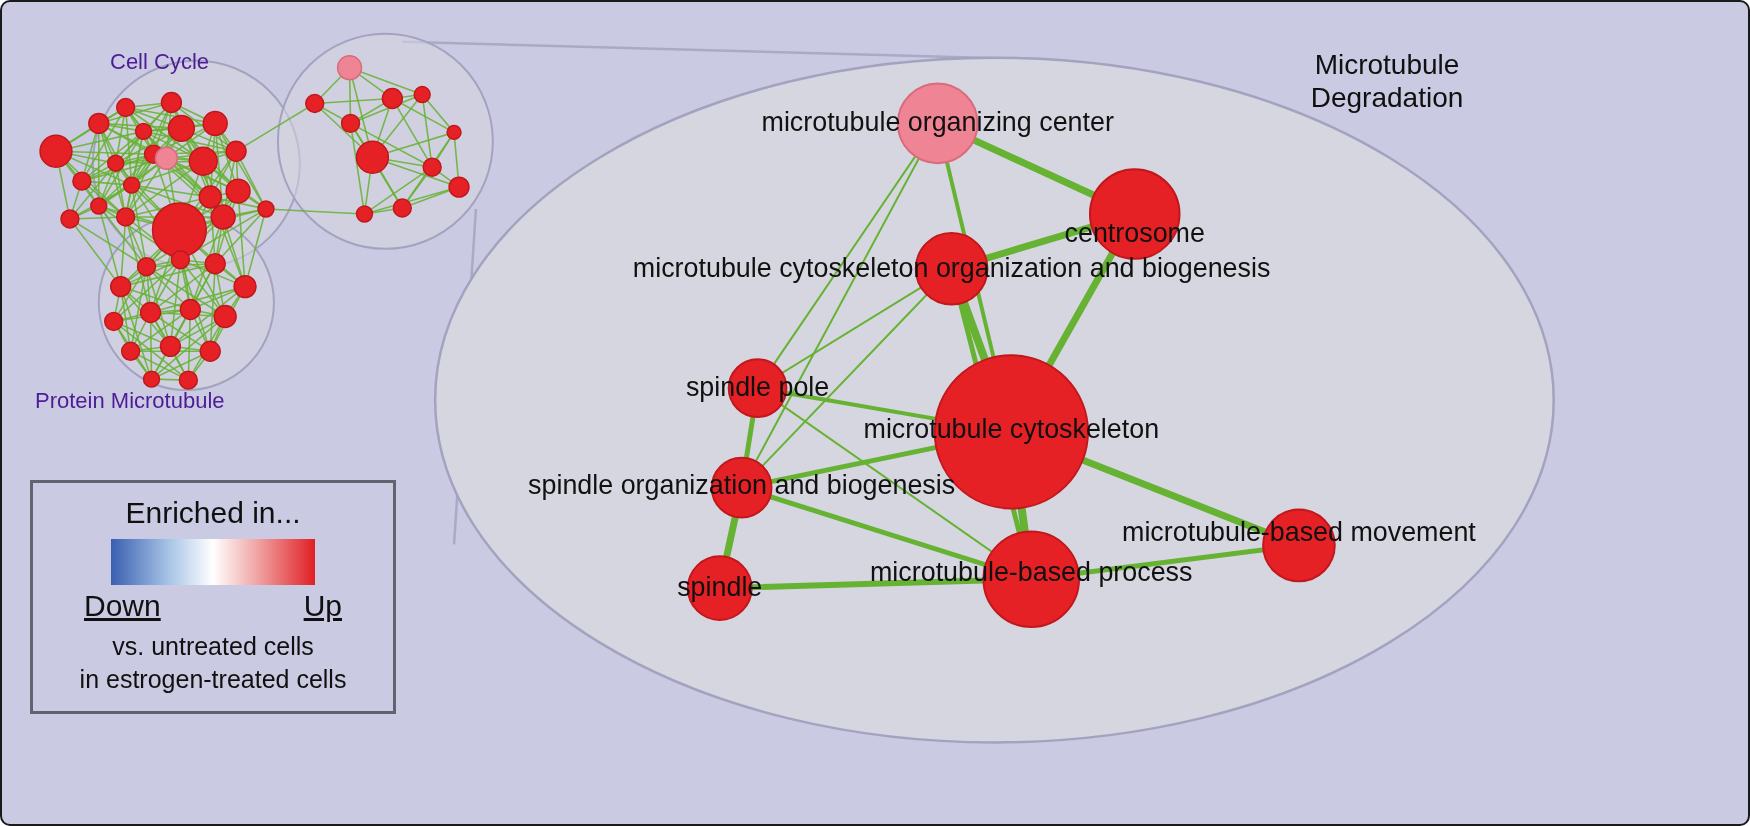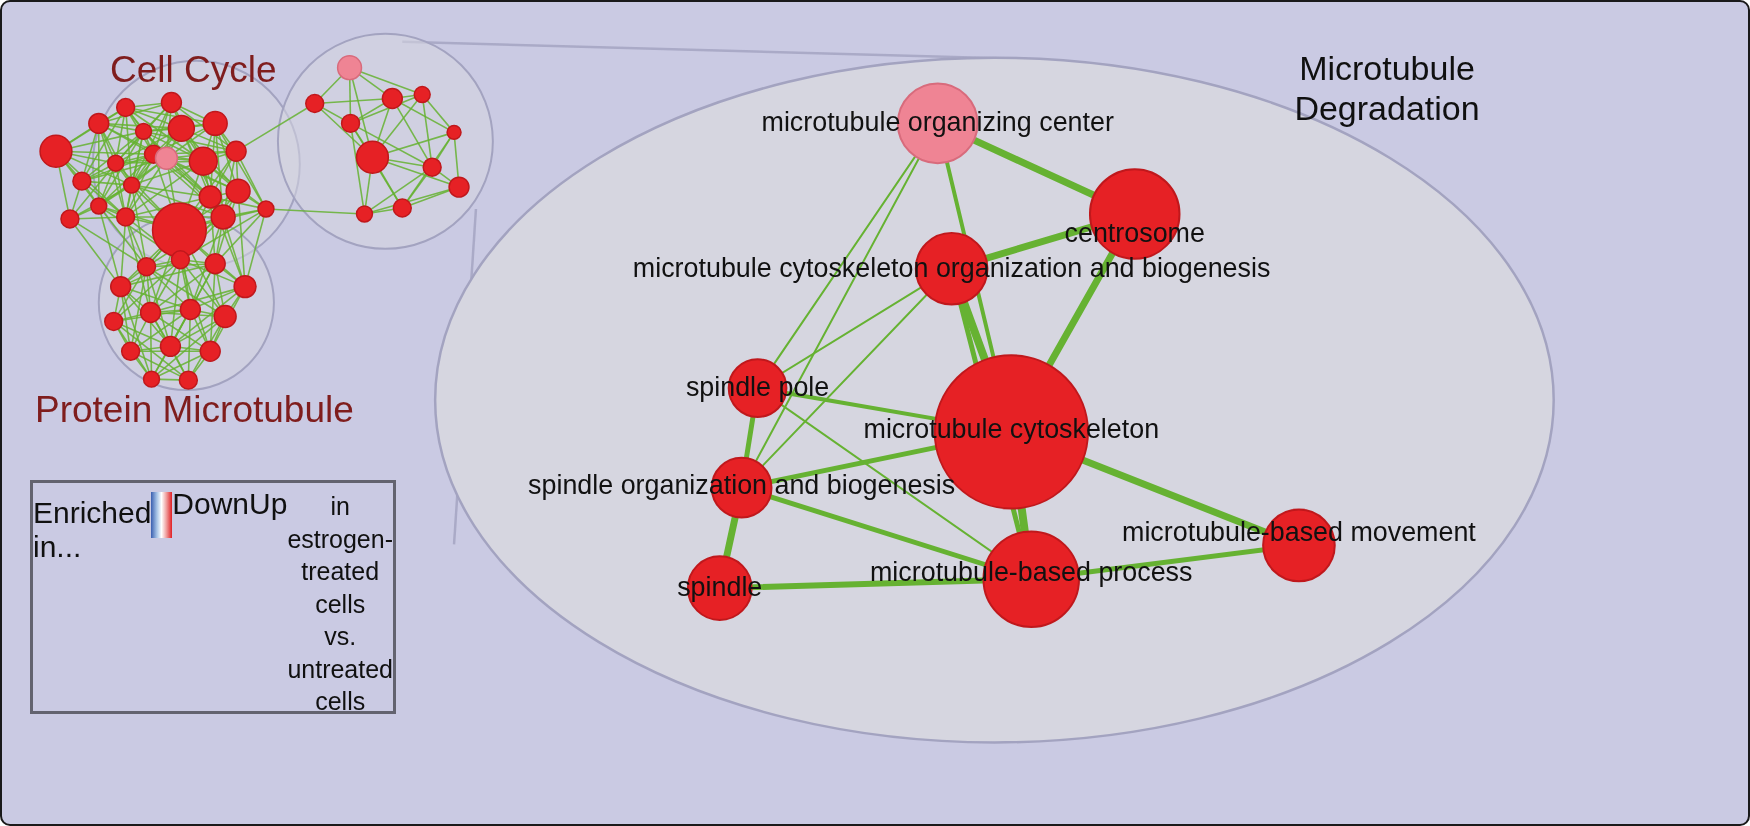--- a/index.html
+++ b/index.html
@@ -7,38 +7,38 @@
     position:relative;
     width:1750px;height:826px;
     background:#cacae3;
     border:2px solid #1a1a1a;
     border-radius:10px;
     overflow:hidden;
     box-sizing:border-box;
     font-family:"Liberation Sans", sans-serif;
   }
   #scene{position:absolute;left:0;top:0;width:100%;height:100%;}
-  .cluster-label{position:absolute;color:#7f1d1d;font-size:37px;font-weight:400;}
+  .cluster-label{position:absolute;color:#4c1d95;font-size:22px;font-weight:400;}
   #cell-cycle-label{left:108px;top:47px;}
   #ubiquitin-label{left:33px;top:386px;line-height:1.18;}
   #detail-title{
     position:absolute;left:1255px;top:46px;width:260px;
-    text-align:center;color:#101010;font-size:34px;line-height:1.18;
+    text-align:center;color:#101010;font-size:28px;line-height:1.18;
   }
   .legend{
     position:absolute;left:28px;top:478px;width:366px;height:234px;
     border:3px solid #63636f;box-sizing:border-box;
-    display:flex;
+    display:flex;flex-direction:column;align-items:center;
     background:transparent;
   }
   .legend-title{font-size:30px;color:#101010;margin-top:13px;}
   .legend-bar{width:204px;height:46px;margin-top:9px;}
   .legend-ends{
     width:258px;display:flex;justify-content:space-between;
-    font-size:30px;color:#101010;margin-top:4px;
+    font-size:30px;color:#101010;margin-top:4px;text-decoration:underline;
   }
   .legend-caption{font-size:25px;color:#101010;text-align:center;line-height:1.3;margin-top:7px;}
   svg text{font-family:"Liberation Sans", sans-serif;}
 </style>
 </head>
 <body>
 
 <div class="canvas">
 
   <svg id="scene" viewBox="0 0 1750 826">
@@ -427,18 +427,18 @@
   </div>
 
   <div class="legend">
     <div class="legend-title">Enriched in...</div>
     <div class="legend-bar" style="background: linear-gradient(to right, rgb(58, 95, 176) 0%, rgb(166, 195, 230) 28%, rgb(255, 255, 255) 50%, rgb(240, 163, 163) 72%, rgb(224, 31, 36) 100%);"></div>
     <div class="legend-ends">
       <span>Down</span>
       <span>Up</span>
     </div>
     <div class="legend-caption">
+      <div>vs. untreated cells</div>
       <div>in estrogen-treated cells</div>
-      <div>vs. untreated cells</div>
     </div>
   </div>
 
 </div>
 
 </body></html>

